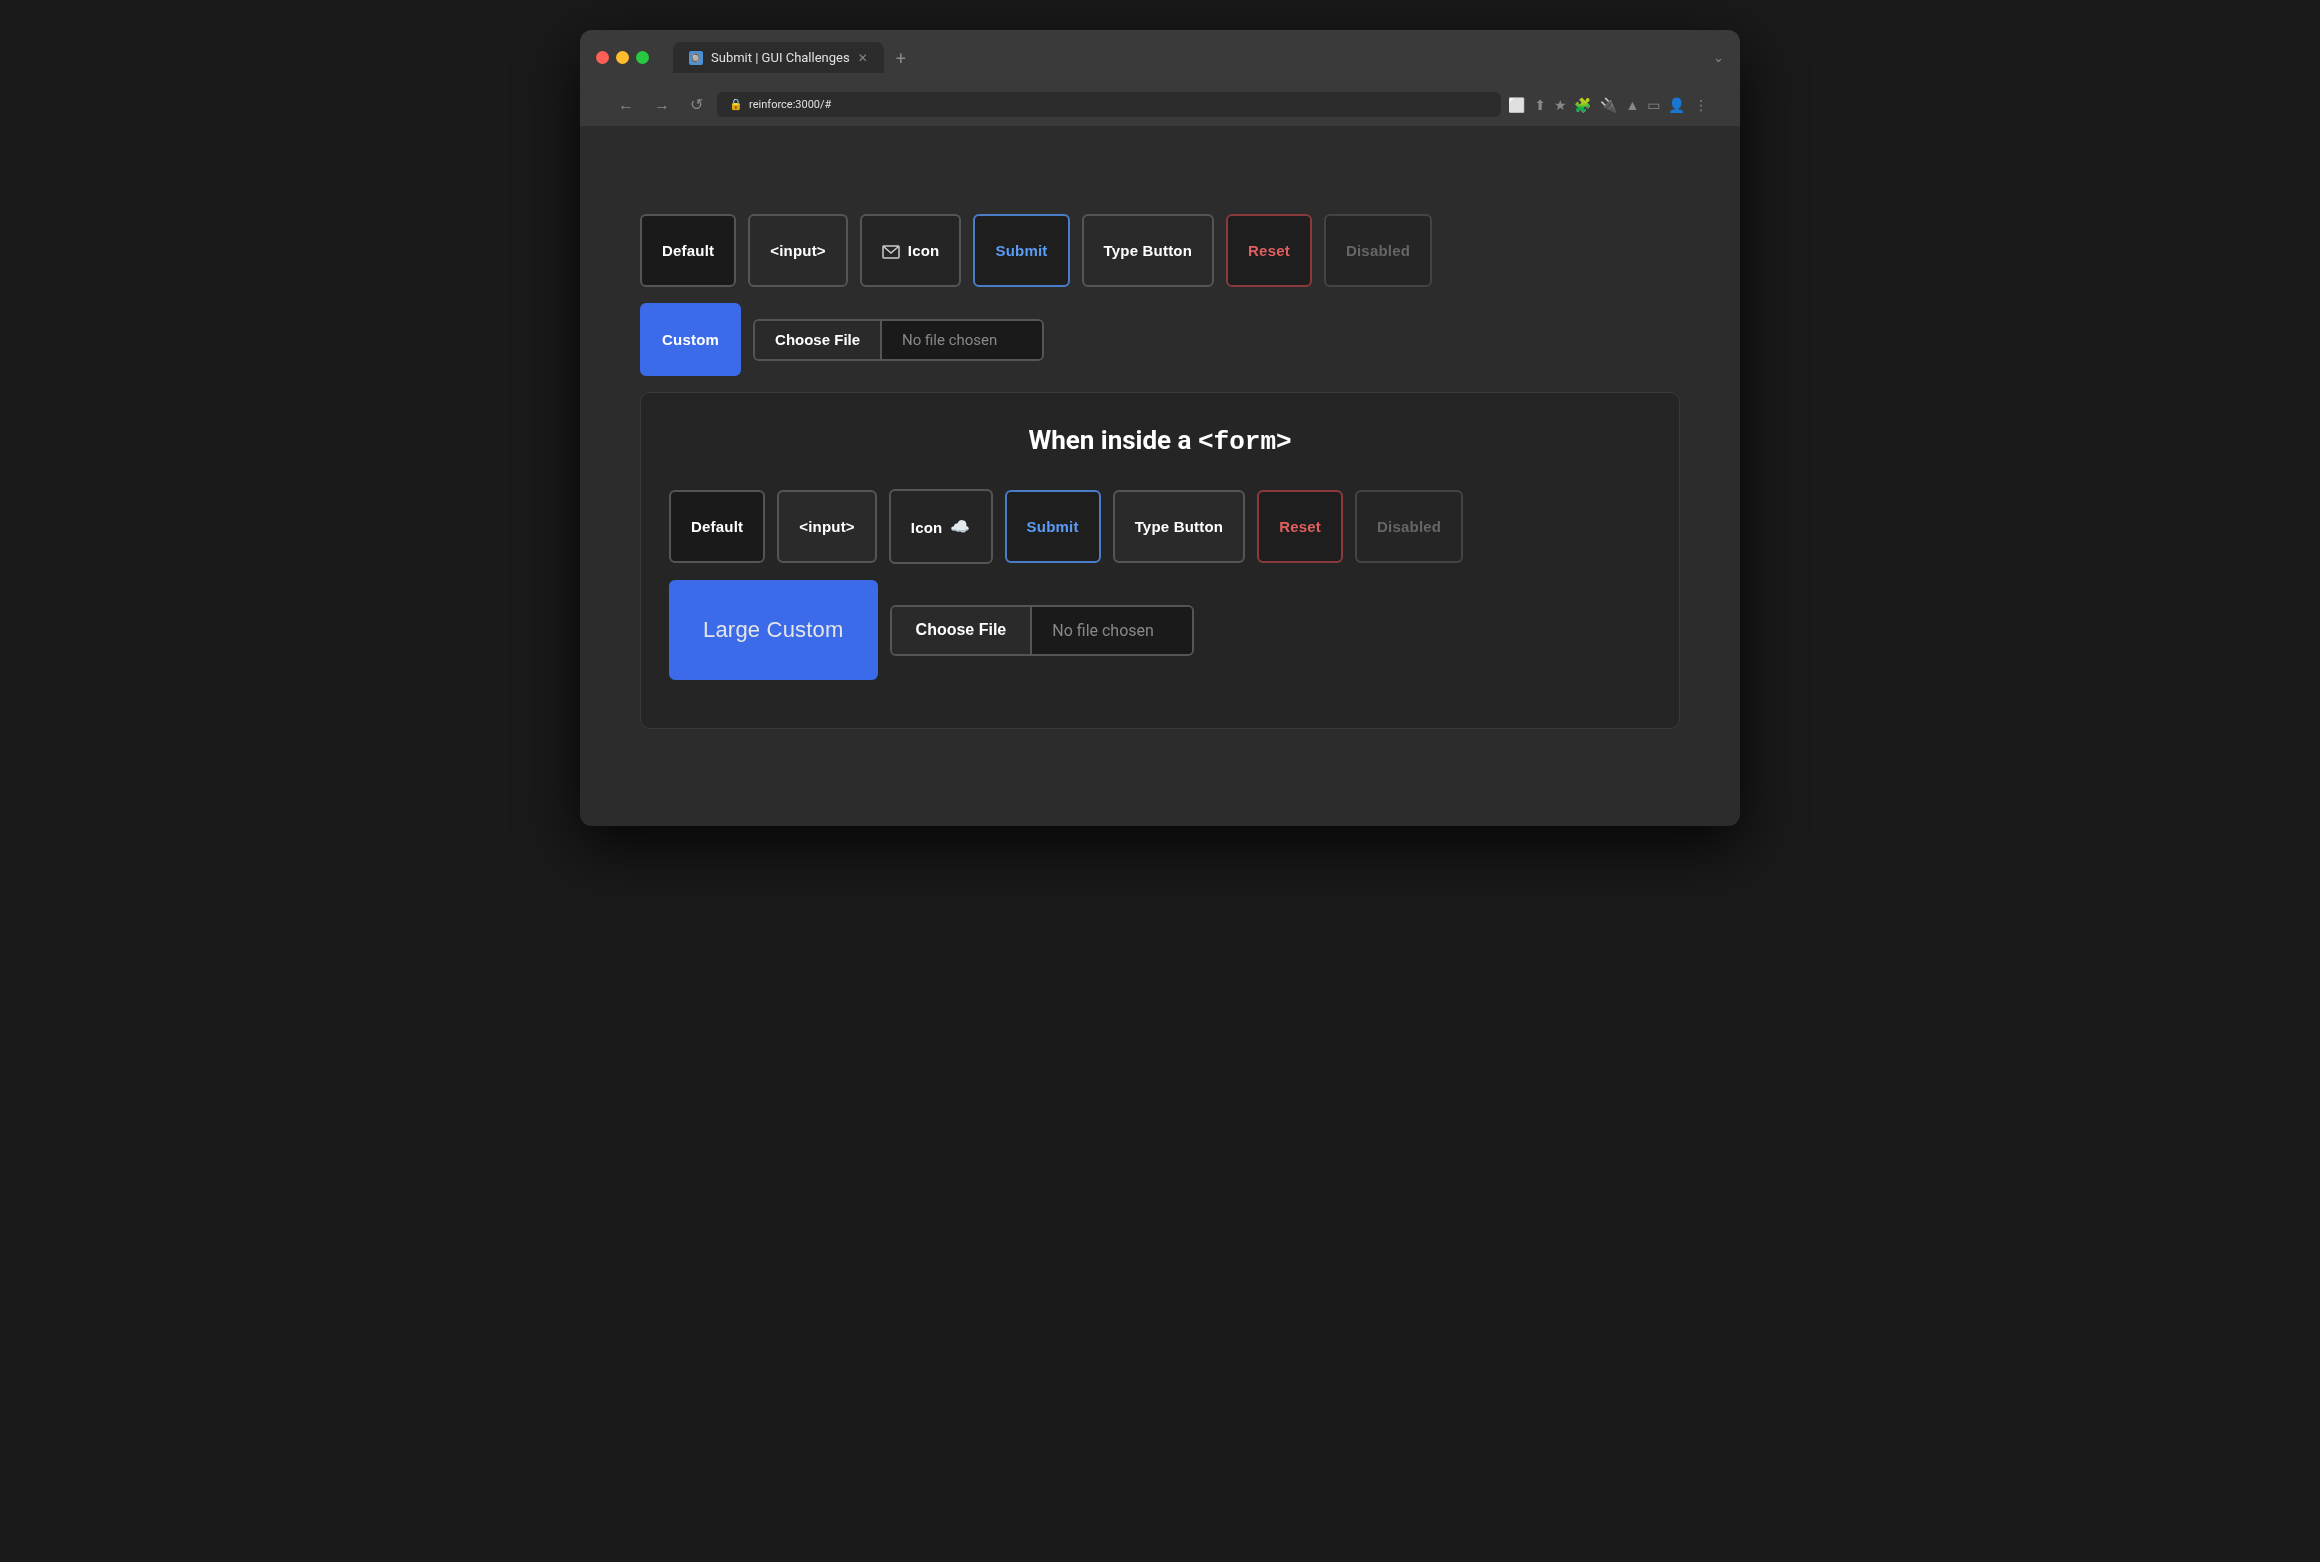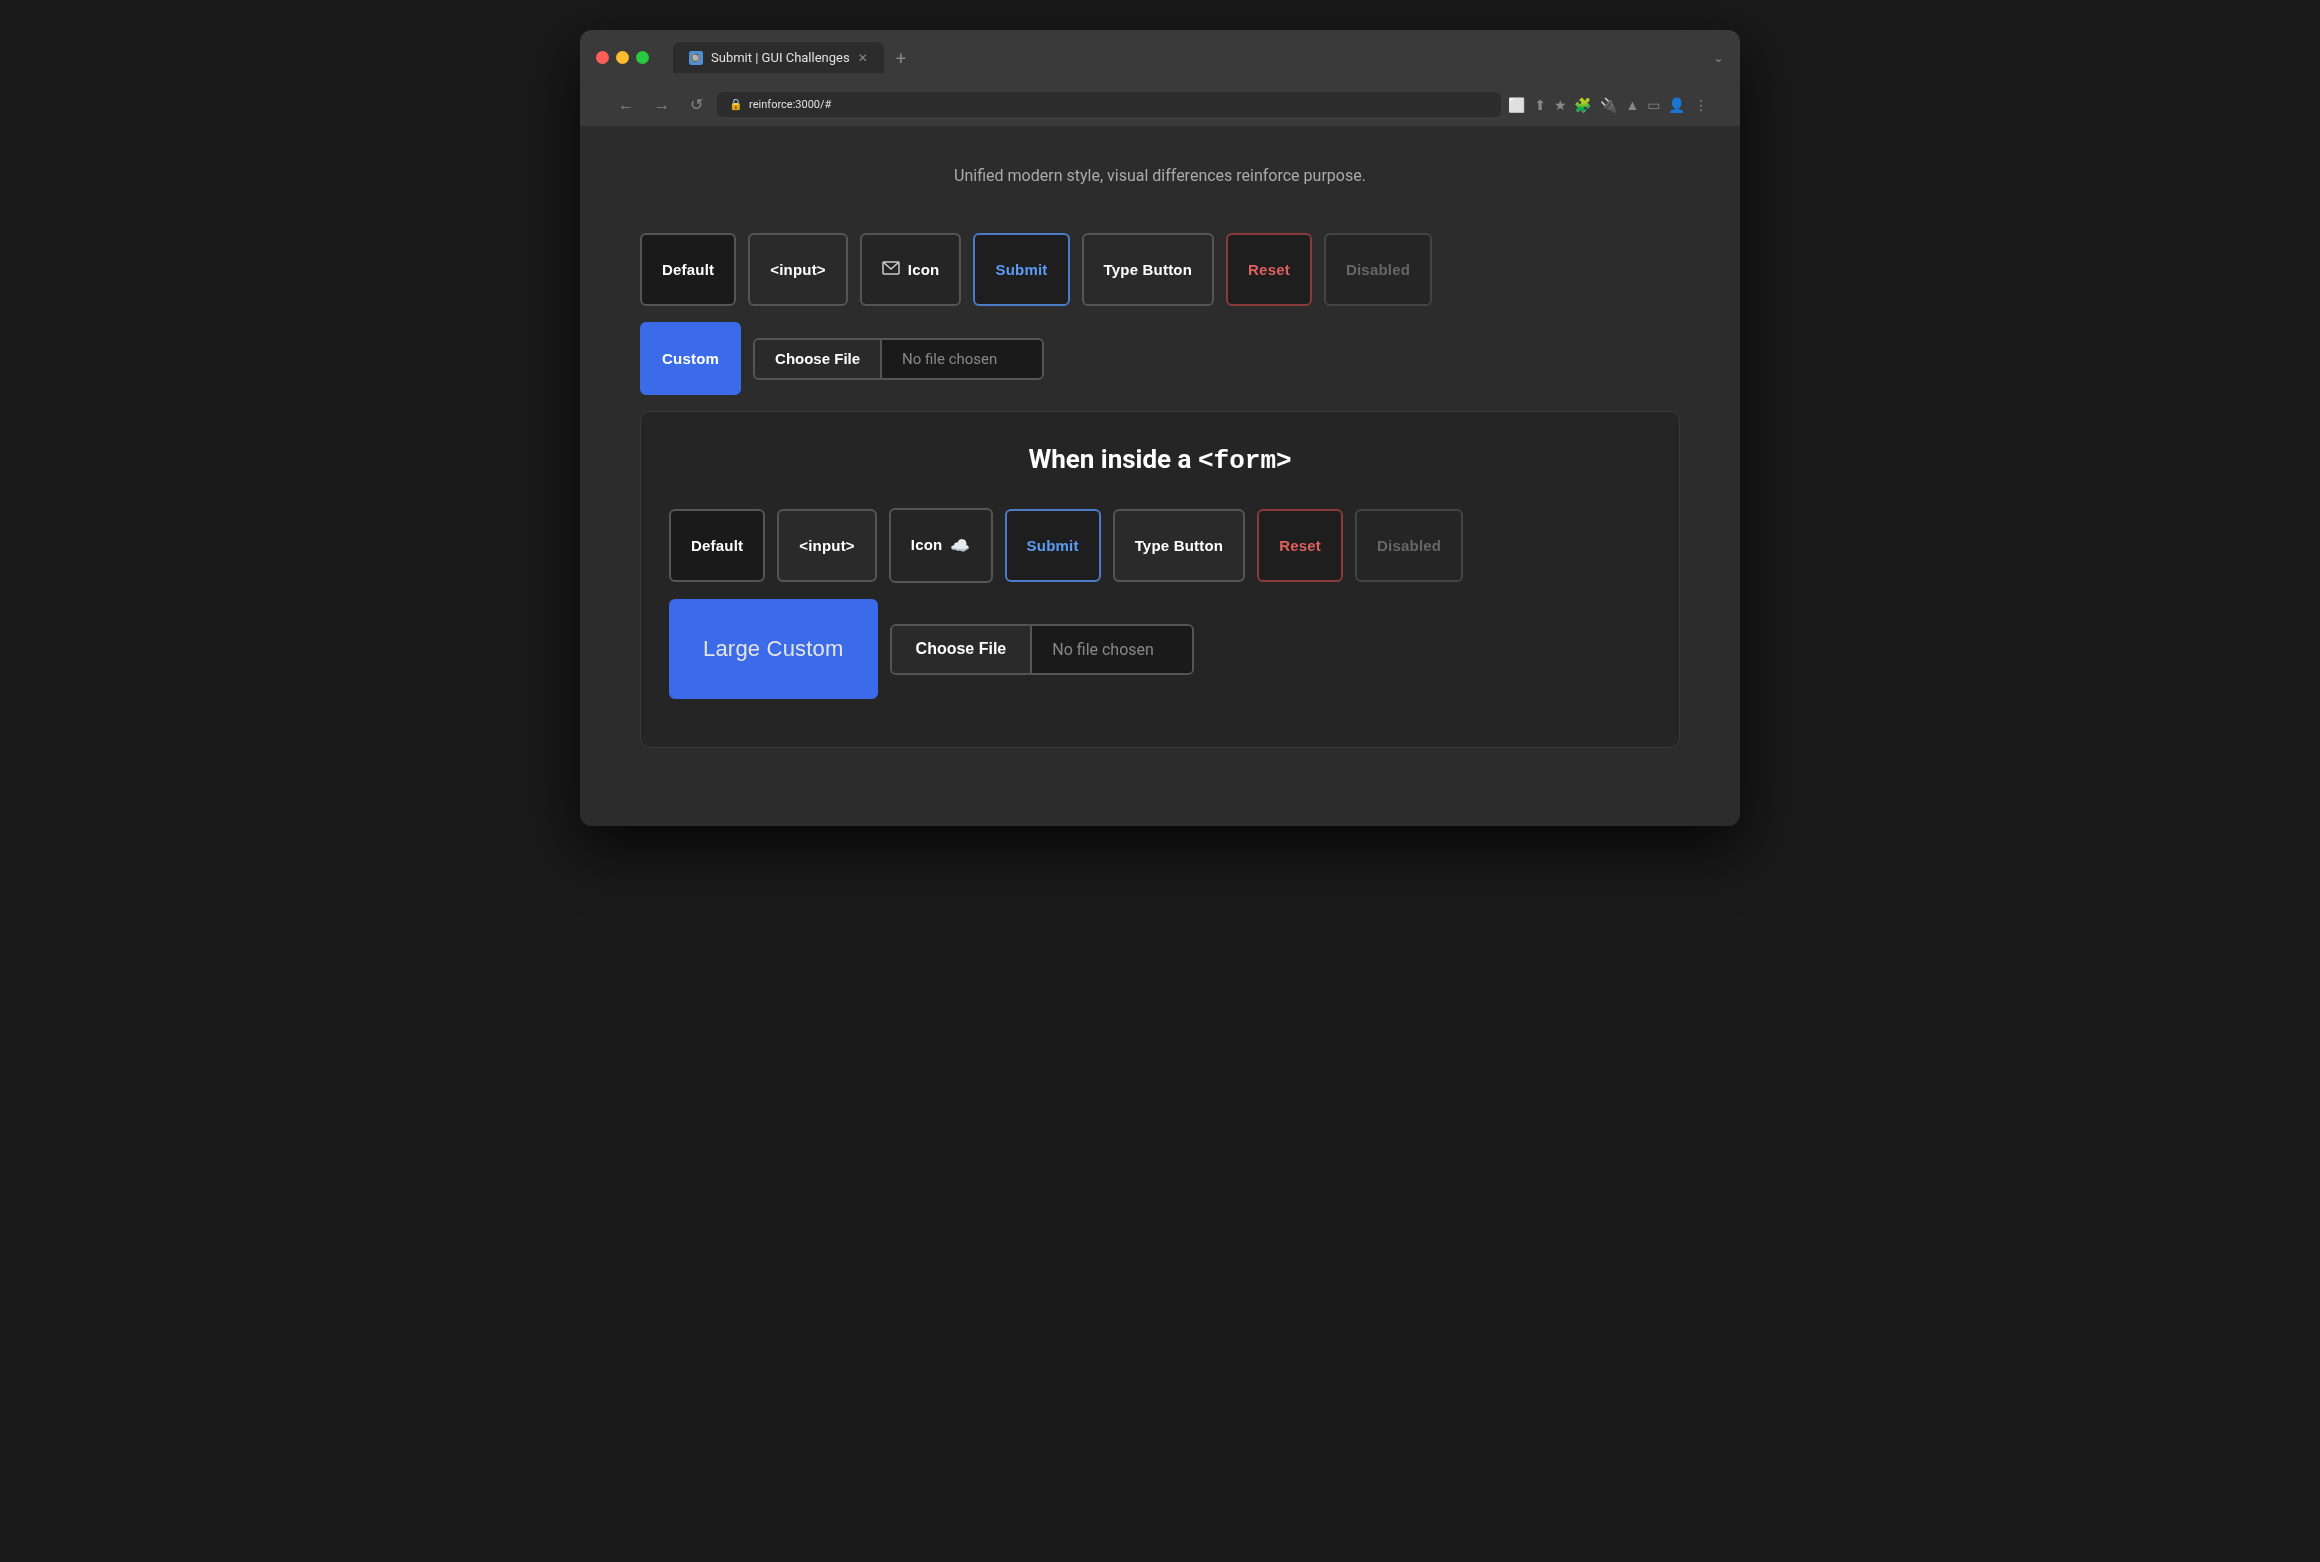--- a/index.html
+++ b/index.html
@@ -197,21 +197,21 @@
       background: #2a2a2a;
       border-color: #555;
       color: #ffffff;
     }
 
     .btn-icon {
       background: #252525;
       border-color: #555;
       color: #ffffff;
       display: flex;
-      align-items: flex-start;
+      align-items: flex-end;
       gap: 8px;
     }
 
     .btn-submit {
       background: #1e1e1e;
       border-color: #4a7cc7;
       color: #5b9cf6;
     }
 
     .btn-type-button {
@@ -368,21 +368,20 @@
         <span>▭</span>
         <span>👤</span>
         <span>⋮</span>
       </div>
     </div>
   </div>
 
   <div class="page-content">
 
     <div class="page-header">
-      <p class="page-subtitle">Unified modern style, visual differences reinforce purpose.</p>
     </div>
 
     <div class="button-row">
       <button class="btn btn-default">Default</button>
       <button class="btn btn-input">&lt;input&gt;</button>
       <button class="btn btn-icon">
         <svg width="18" height="14" viewBox="0 0 18 14" fill="none" xmlns="http://www.w3.org/2000/svg">
           <rect x="1" y="1" width="16" height="12" rx="1" stroke="#cccccc" stroke-width="1.5" fill="none"></rect>
           <polyline points="1,1 9,8 17,1" stroke="#cccccc" stroke-width="1.5" fill="none"></polyline>
         </svg>

